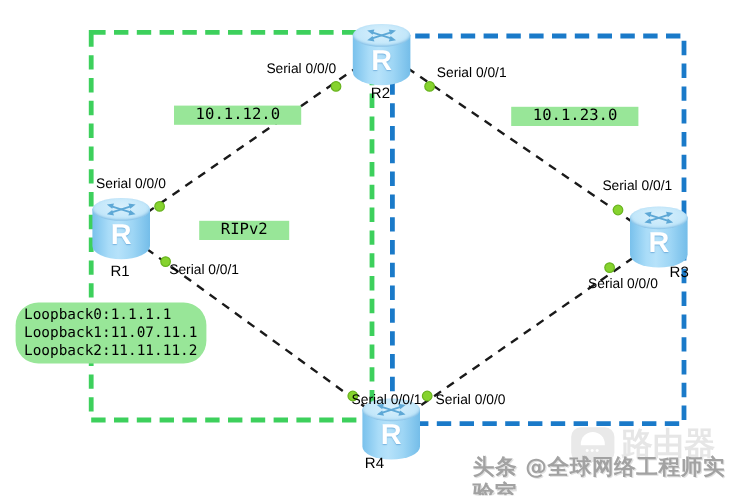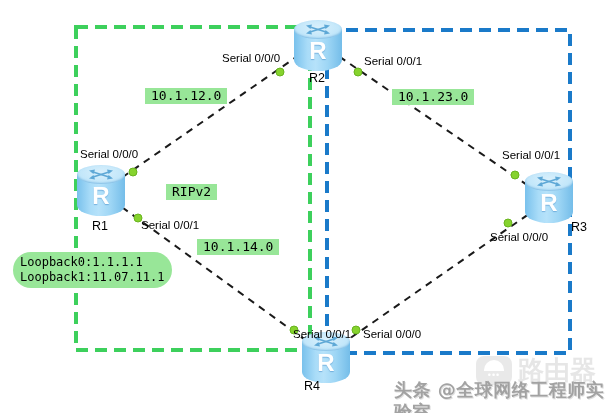--- a/index.html
+++ b/index.html
@@ -29,21 +29,21 @@
     font-family:"Liberation Sans", sans-serif;
     text-shadow:0 1px 1px rgba(70,140,200,.55);
   }
 
   
   .lab { position:absolute; white-space:nowrap; color:#000; }
   .if-lab { font-size:11.5px; line-height:12px; }
   .name-lab { font-size:12.5px; line-height:13px;text-align:center; }
   .green-lab {
     font-family:"DejaVu Sans Mono", monospace; font-size:13px; line-height:14px;
-    background:#98e698; padding:1px 6px;
+    background:#98e698; padding:1px 18px;
   }
   .loopbacks {
     position:absolute; left:13px; top:252px;
     background:#98e698; padding:3px 7px;
     font-family:"DejaVu Sans Mono", monospace; font-size:12px; line-height:15px;border-radius:19px;
   }
 
   
   .wm-logo { position:absolute; left:476px; top:355px; display:flex; align-items:center; }
   .wm-logo-icon {
@@ -161,41 +161,41 @@
           <polygon points="36,13.5 30,14.5 31.5,10" stroke="none"></polygon>
           <polygon points="12,5.5 18,4.5 16.5,9" stroke="none"></polygon>
         </g>
       </svg>
     </div>
     <div class="rletter">R</div>
   </div>
 
   <div class="lab name-lab" style="left:92px;  top:220px">R1</div>
   <div class="lab name-lab" style="left:309px; top:72px">R2</div>
-  <div class="lab name-lab" style="left:571px; top:221px">R3</div>
+  <div class="lab name-lab" style="left:558px; top:221px">R3</div>
   <div class="lab name-lab" style="left:304px; top:380px">R4</div>
 
   <div class="lab if-lab" style="left:80px;  top:148px">Serial 0/0/0</div>
   <div class="lab if-lab" style="left:222px; top:52px">Serial 0/0/0</div>
   <div class="lab if-lab" style="left:364px; top:55px">Serial 0/0/1</div>
   <div class="lab if-lab" style="left:502px; top:149px">Serial 0/0/1</div>
   <div class="lab if-lab" style="left:141px; top:219px">Serial 0/0/1</div>
   <div class="lab if-lab" style="left:293px; top:328px">Serial 0/0/1</div>
   <div class="lab if-lab" style="left:490px; top:231px">Serial 0/0/0</div>
   <div class="lab if-lab" style="left:363px; top:328px">Serial 0/0/0</div>
 
   <div class="lab green-lab" style="left:145px; top:88px">10.1.12.0</div>
-  <div class="lab green-lab" style="left:392px; top:89px">10.1.23.0</div>
-  <div class="lab green-lab" style="left:197px; top:239px">10.1.14.0</div>
+  <div class="lab green-lab" style="left:426px; top:89px">10.1.23.0</div>
 
   <div class="lab green-lab" style="left:166px; top:184px">RIPv2</div>
 
   <div class="loopbacks">
     <div>Loopback0:1.1.1.1</div>
     <div>Loopback1:11.07.11.1</div>
+    <div>Loopback2:11.11.11.2</div>
   </div>
 
   <div class="wm-logo">
     <div class="wm-logo-icon">
       <div class="dome"></div>
       <div class="dots">•••</div>
     </div>
     <div class="wm-logo-text">路由器</div>
   </div>
   <div class="wm-credit">头条 @全球网络工程师实验室</div>

